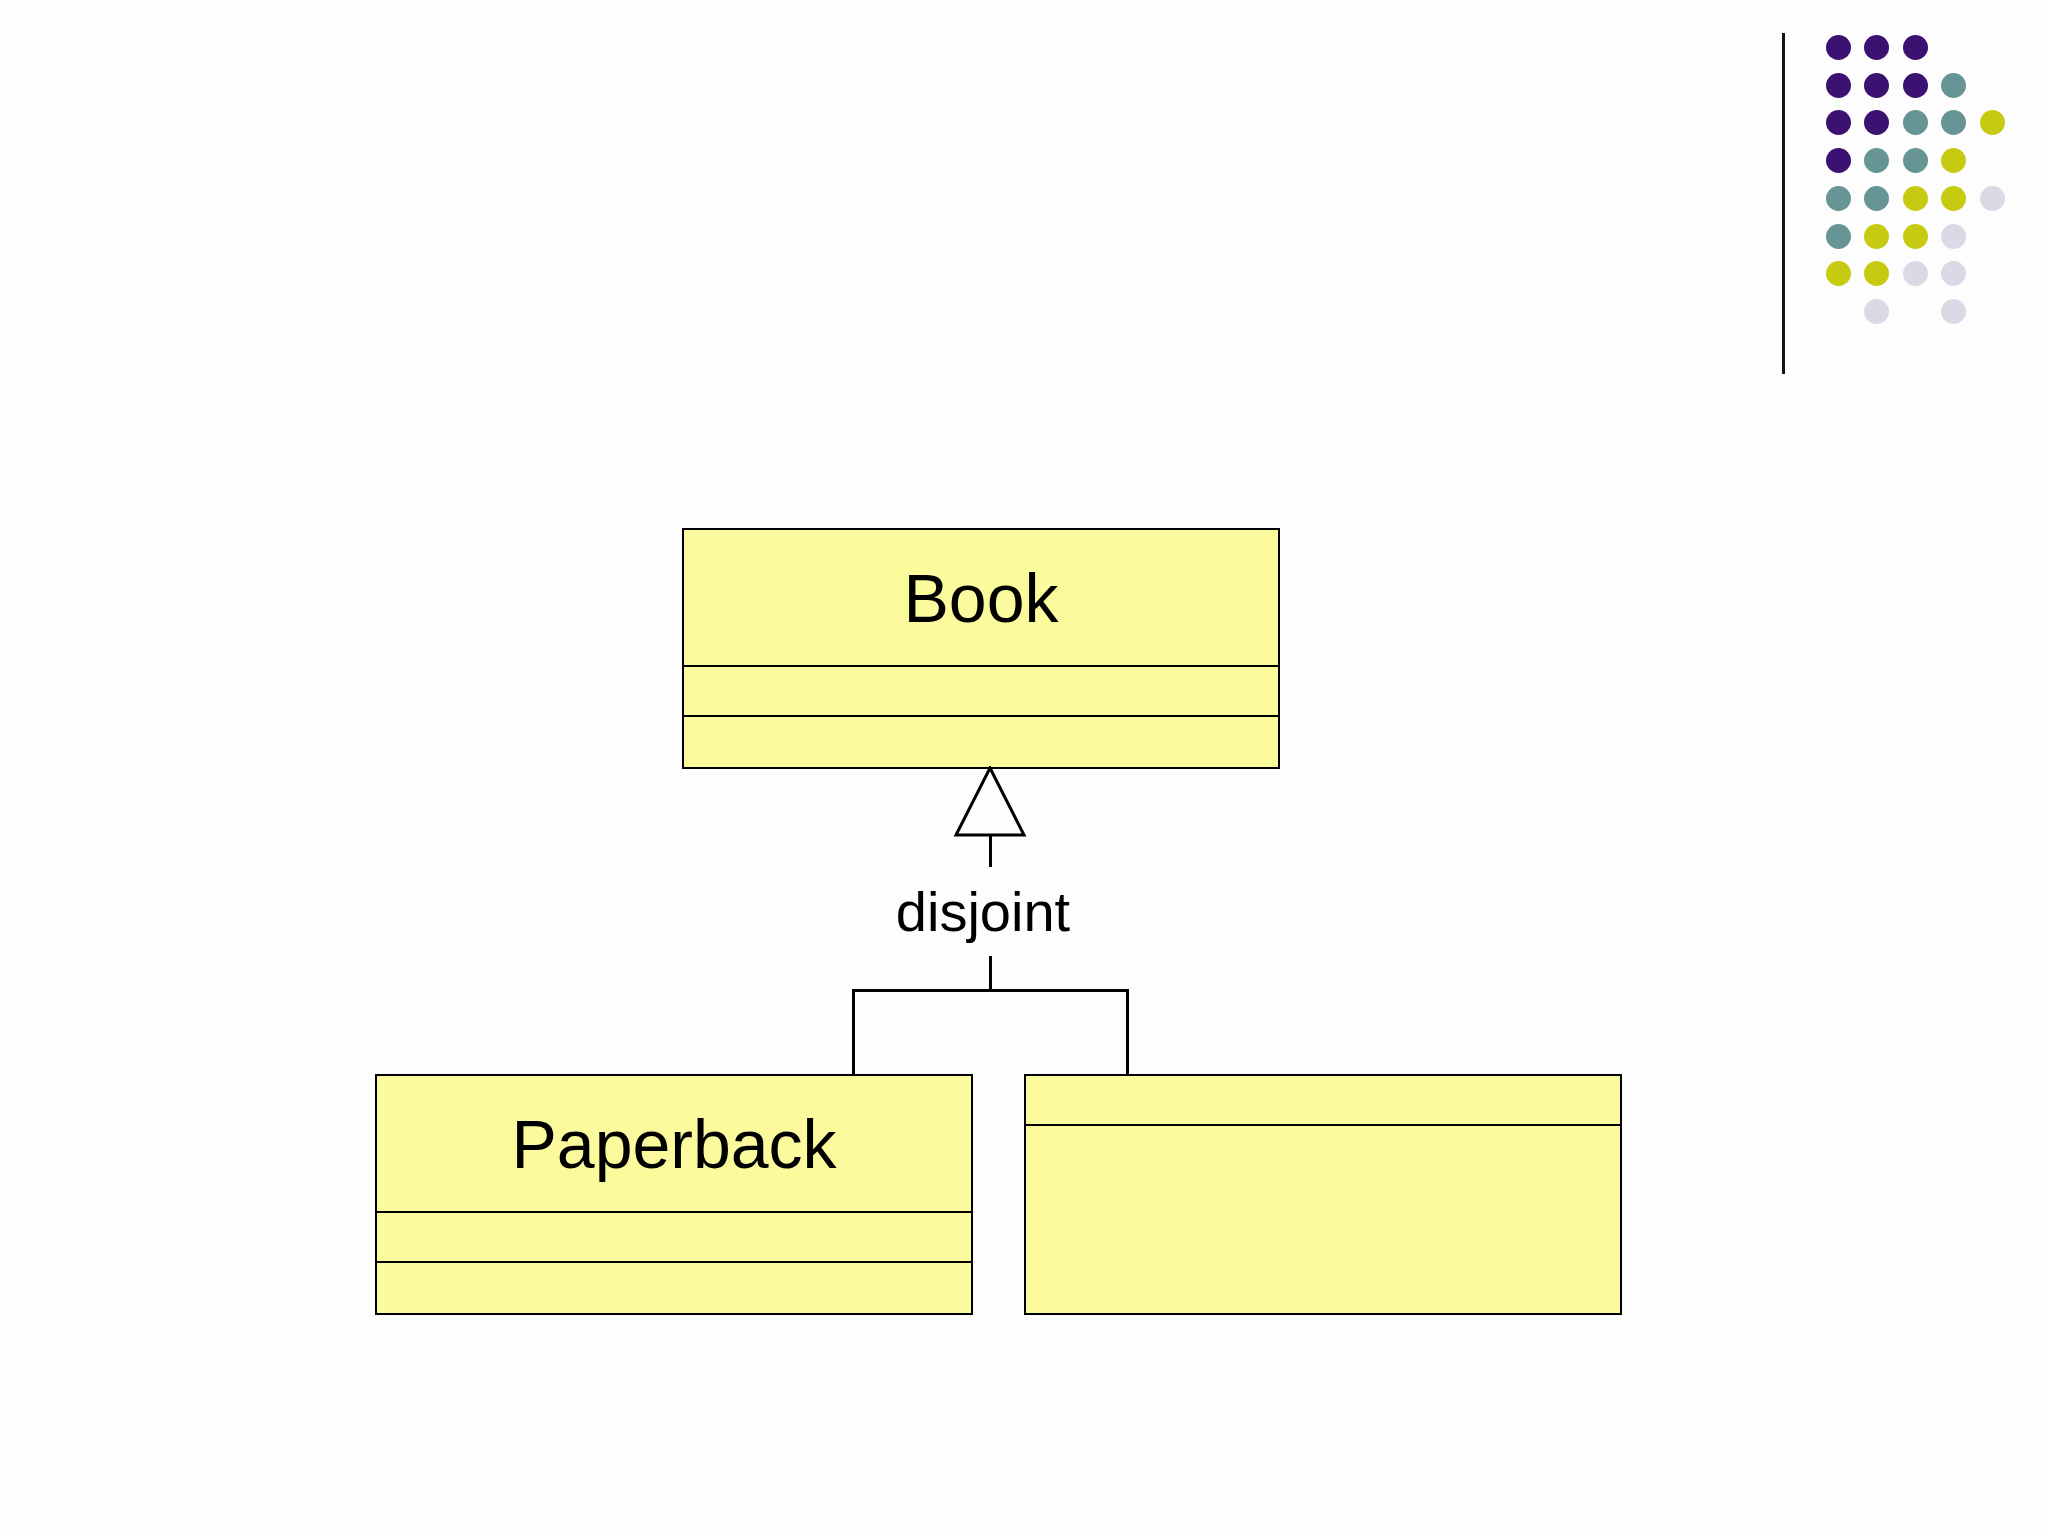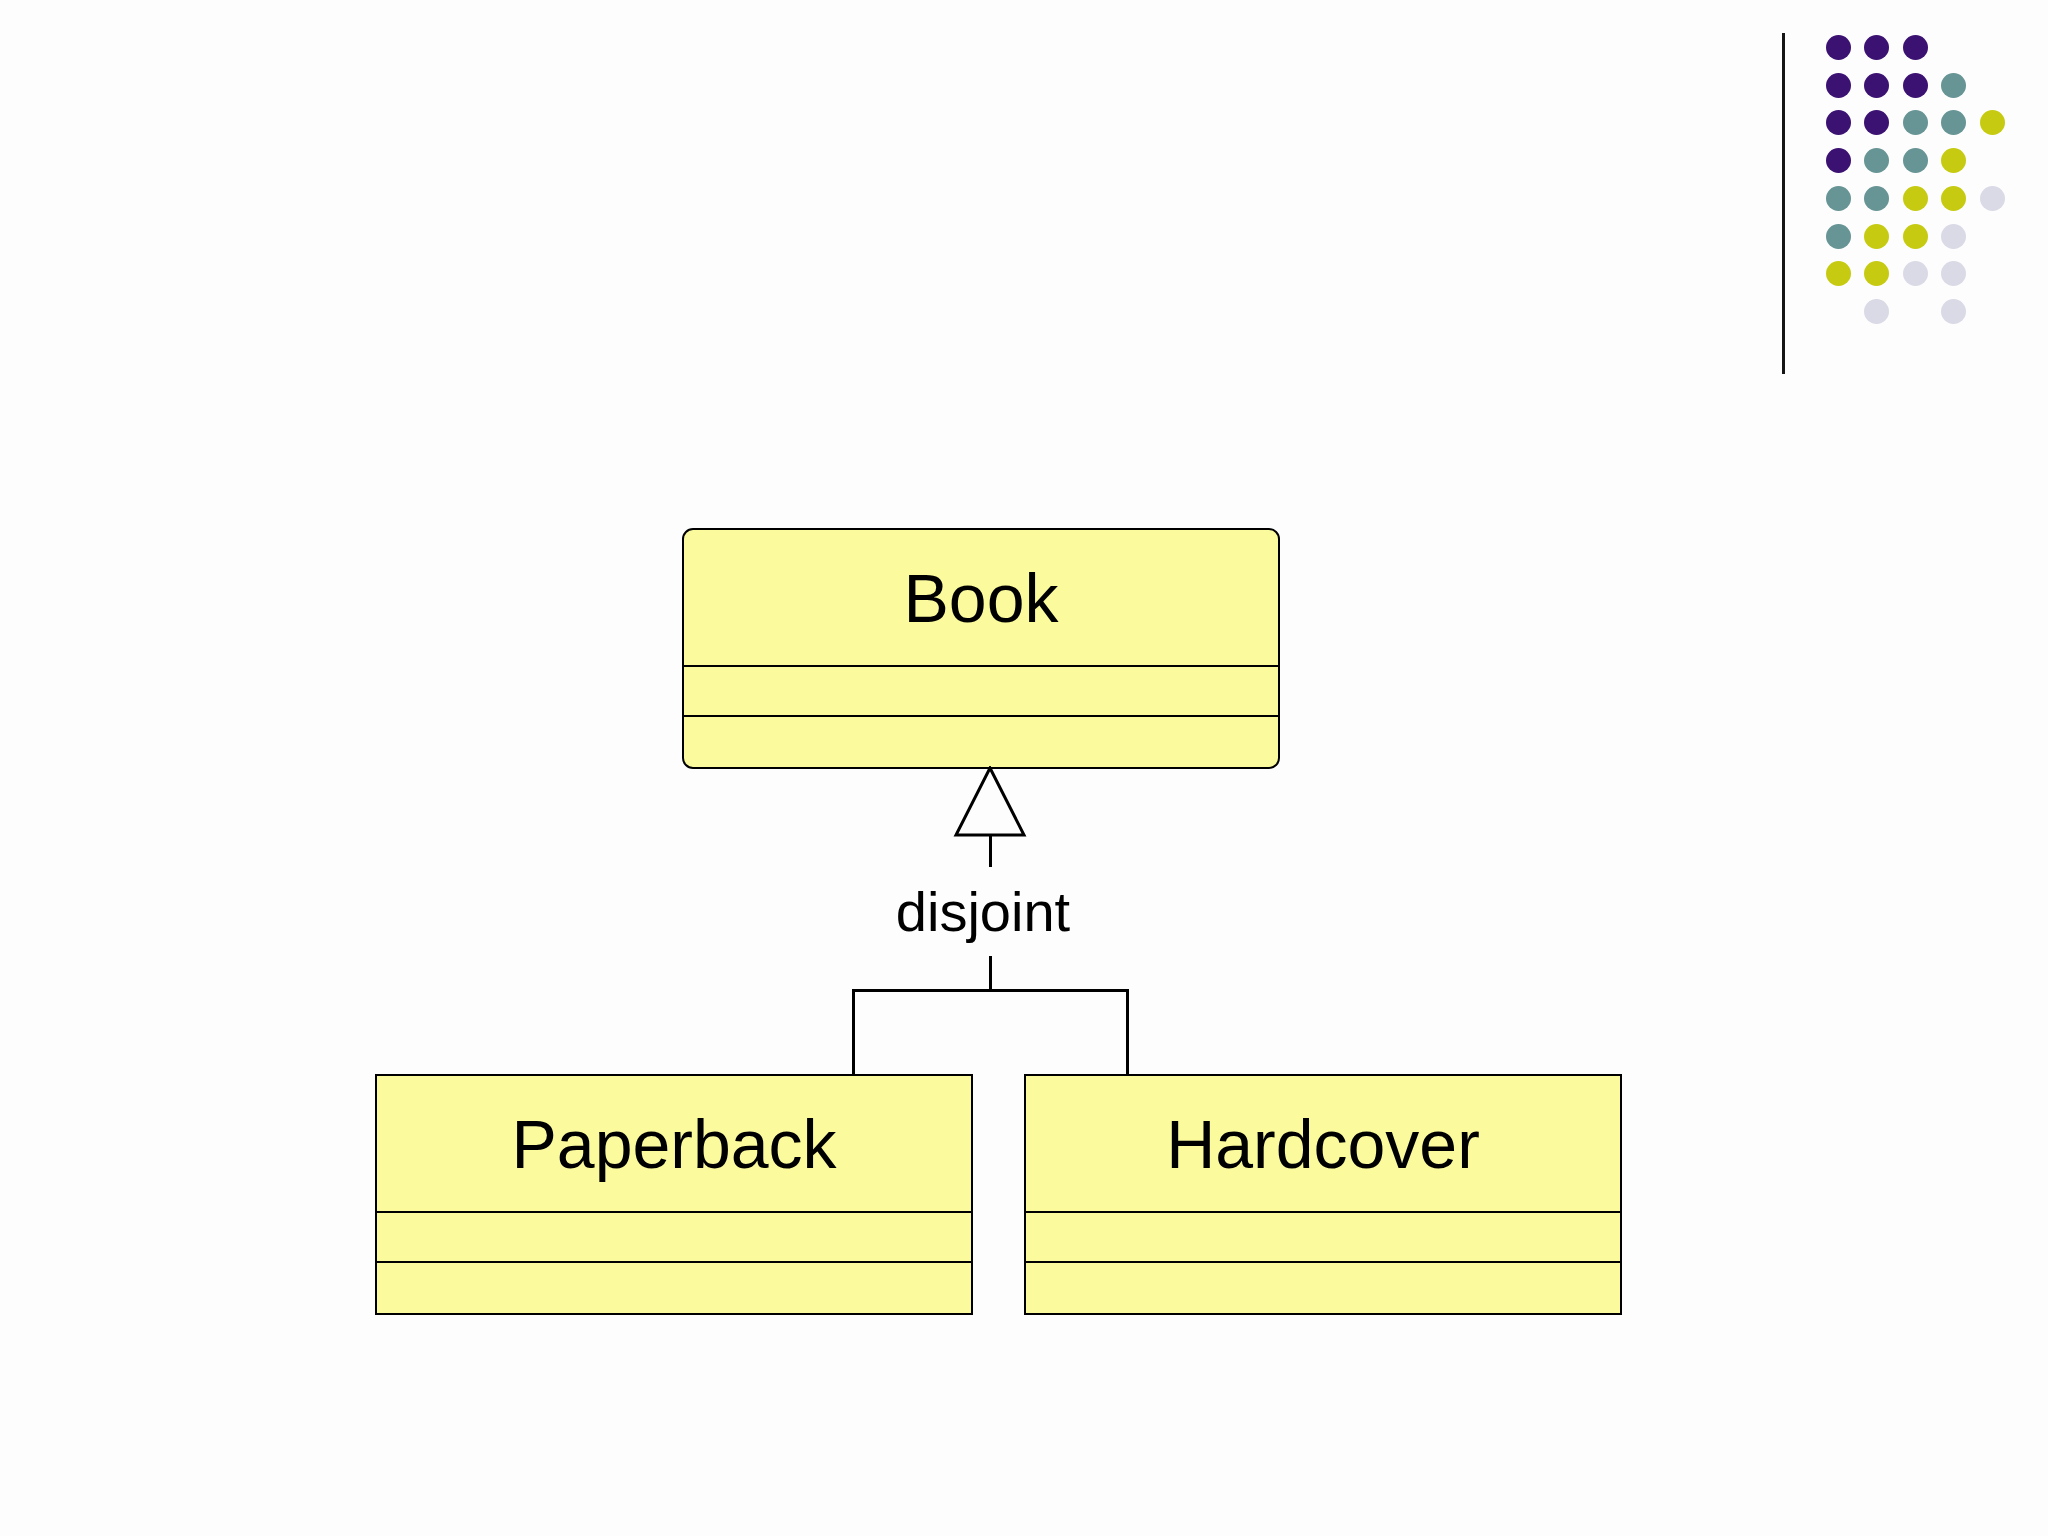--- a/index.html
+++ b/index.html
@@ -62,21 +62,21 @@
     font-size: 68px;
     color: #000;
     white-space: nowrap;
   }
   .compartment-attr {
     height: 48px;
     border-bottom: 2px solid #000;
   }
   .compartment-ops { flex: 1; }
 
-  #box-book      { left: 682px;  top: 528px; border-radius: 11px;  }
+  #box-book      { left: 682px;  top: 528px;  }
   #box-paperback { left: 375px;  top: 1074px; }
   #box-hardcover { left: 1024px; top: 1074px; }
 
   
   .line { position: absolute; background: #000; }
   #stem-top      { left: 989px;  top: 836px; width: 3px;  height: 31px; }
   #stem-bottom   { left: 989px;  top: 956px; width: 3px;  height: 35px; }
   #connector-bar { left: 852px;  top: 989px; width: 277px; height: 3px; }
   #drop-left     { left: 852px;  top: 989px; width: 3px;  height: 87px; }
   #drop-right    { left: 1126px; top: 989px; width: 3px;  height: 87px; }
@@ -162,21 +162,18 @@
 
     <div class="class-box" id="box-paperback">
       <div class="compartment-name">
         <span>Paperback</span>
       </div>
       <div class="compartment-attr"></div>
       <div class="compartment-ops"></div>
     </div>
 
     <div class="class-box" id="box-hardcover">
-      <div class="compartment-name">
-        <span>Hardcover</span>
-      </div>
       <div class="compartment-attr"></div>
       <div class="compartment-ops"></div>
     </div>
 
   </div>
 </div>
 
 </body></html>

